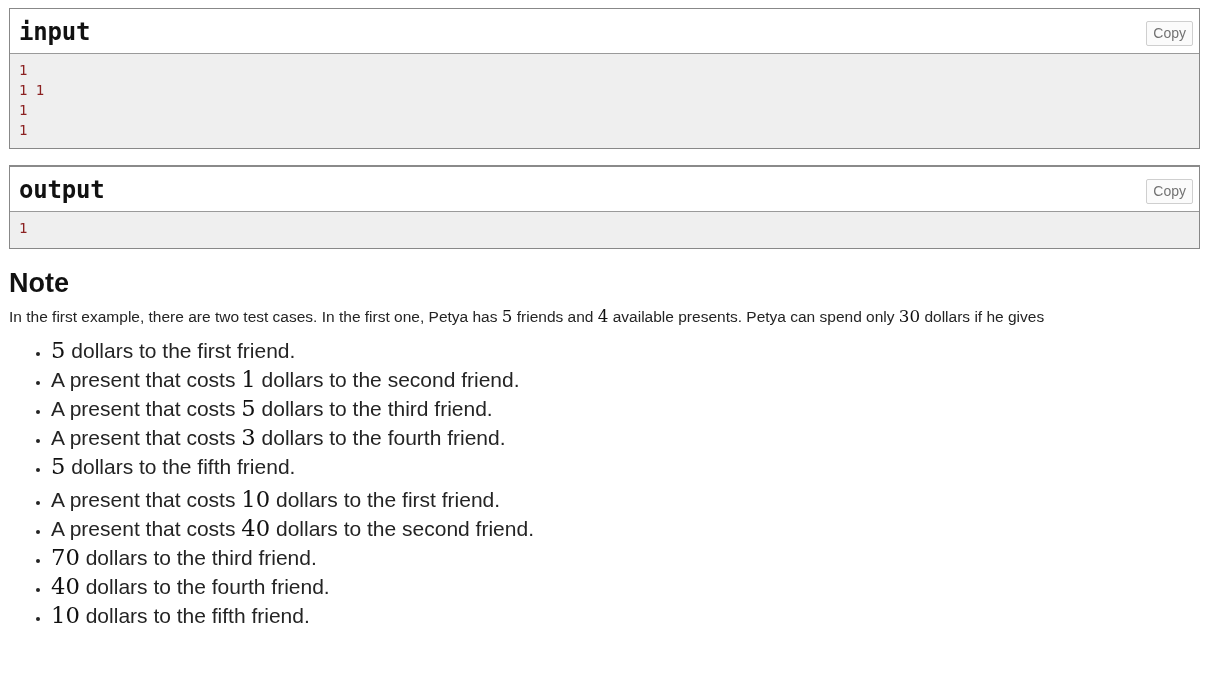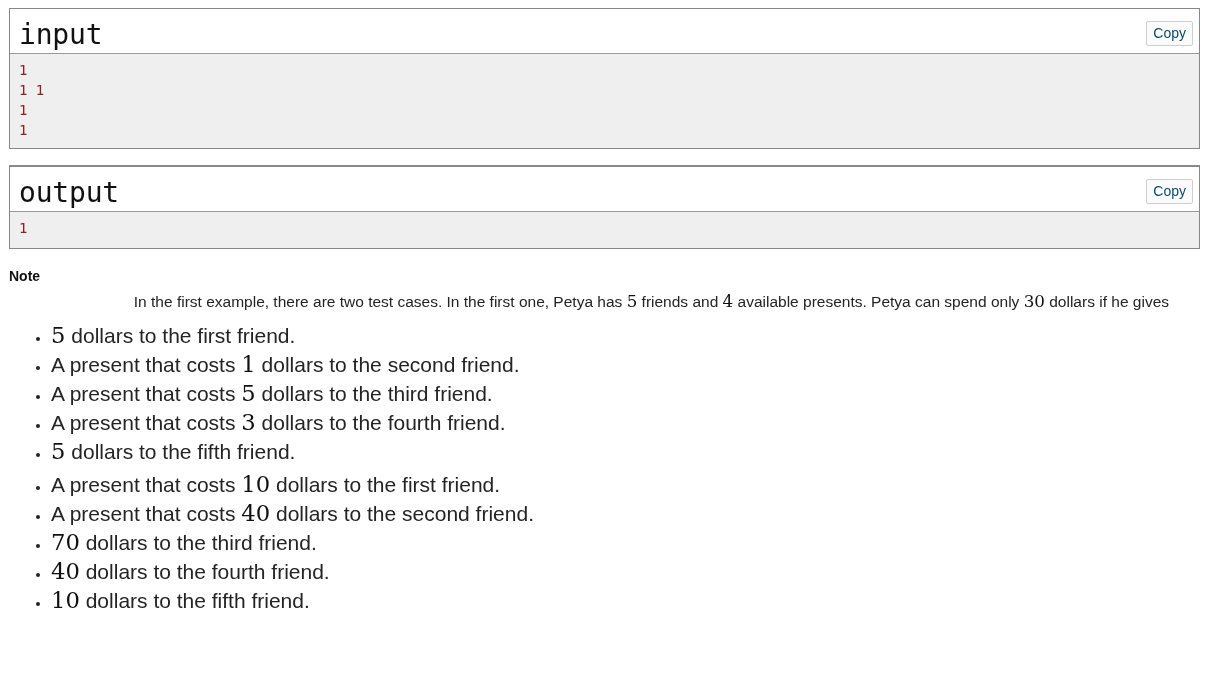--- a/index.html
+++ b/index.html
@@ -36,32 +36,32 @@
     height: 45px;
     background: #ffffff;
     border-bottom: 1px solid #9a9a9a;
     box-sizing: border-box;
   }
   .io-title {
     position: absolute;
     left: 9px;
     top: 9px;
     font-family: "DejaVu Sans Mono", monospace;
-    font-size: 28px;
-    font-weight: normal;
+    font-size: 24px;
+    font-weight: bold;
     color: #111111;
     letter-spacing: -0.2px;
   }
   .copy-btn {
     position: absolute;
     right: 6px;
     top: 12px;
     border: 1px solid #cfcfcf;
     background: #fbfbfb;
-    color: #0c4a6e;
+    color: #737373;
     font-family: "Liberation Sans", sans-serif;
     font-size: 14px;
     line-height: 1;
     padding: 4px 6px 5px 6px;
     border-radius: 2px;
     cursor: pointer;
   }
   .io-pre {
     margin: 0;
     background: #efefef;
@@ -76,32 +76,31 @@
     padding: 6px 0 10px 9px;
   }
 
   
   .note {
     margin: 19px 9px 0 9px;
   }
   .note h2 {
     margin: 0 0 6px 0;
     font-family: "Liberation Sans", sans-serif;
-    font-size: 14px;
+    font-size: 27px;
     font-weight: bold;
     color: #111111;
     line-height: 1.15;
   }
   .note p {
     margin: 0 0 0 0;
     font-size: 15.5px;
     line-height: 23px;
     color: #242424;
     max-width: 1160px;
-    text-align: right;
   }
   .note p.second-para {
     margin-top: 17px;
   }
   .note ul {
     margin: 12px 0 0 0;
     padding-left: 42px;
     list-style: disc;
   }
   .note ul li {

